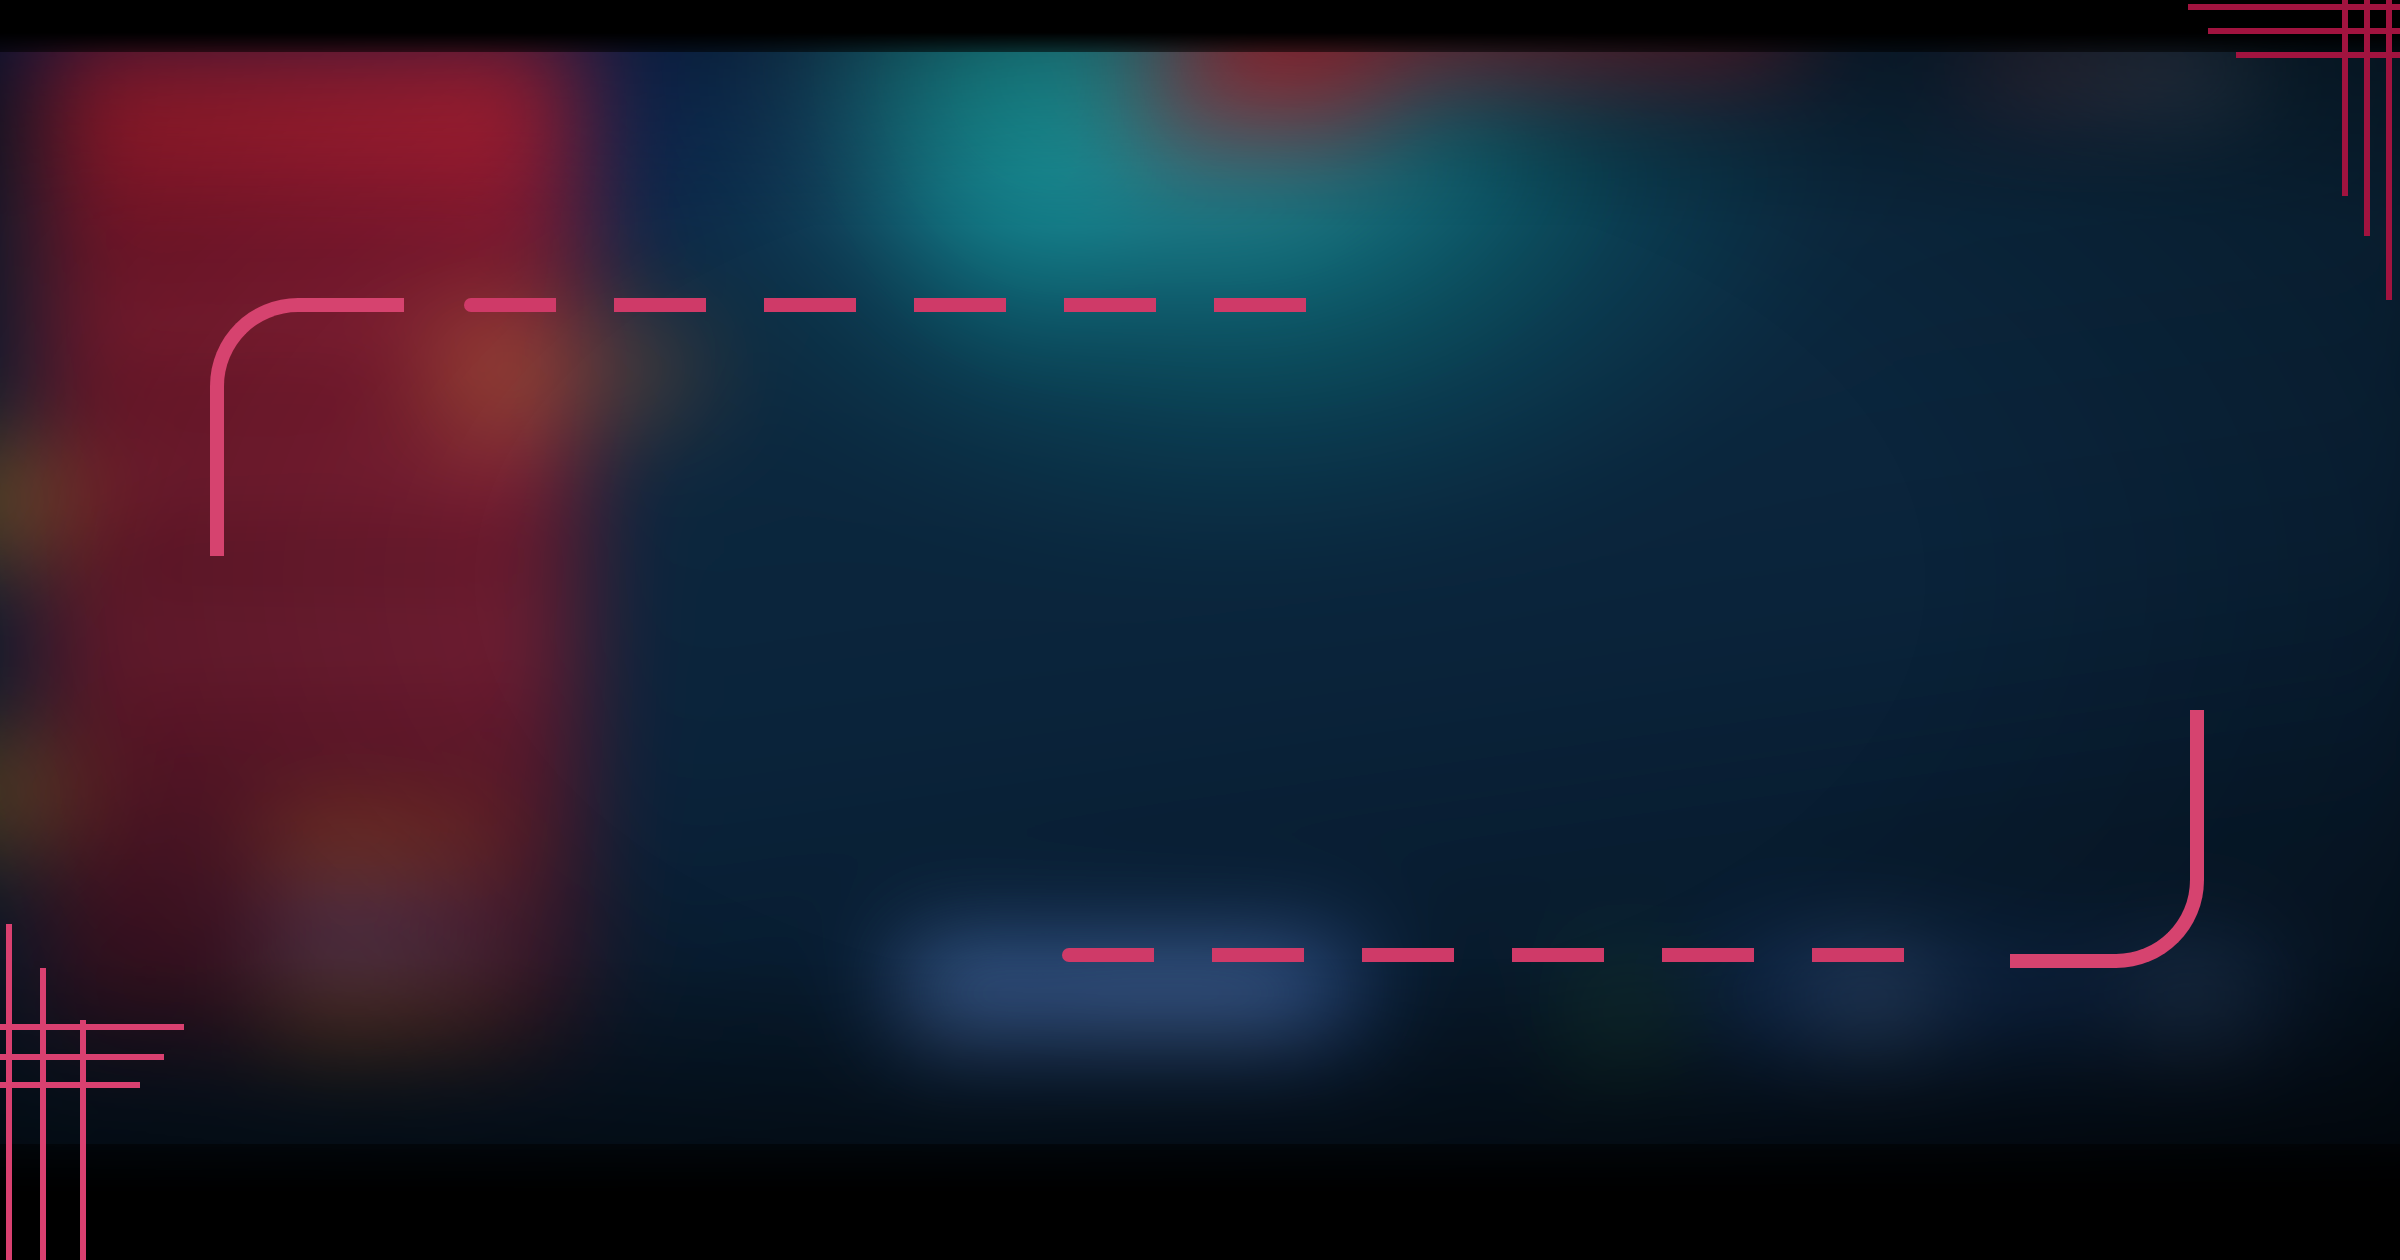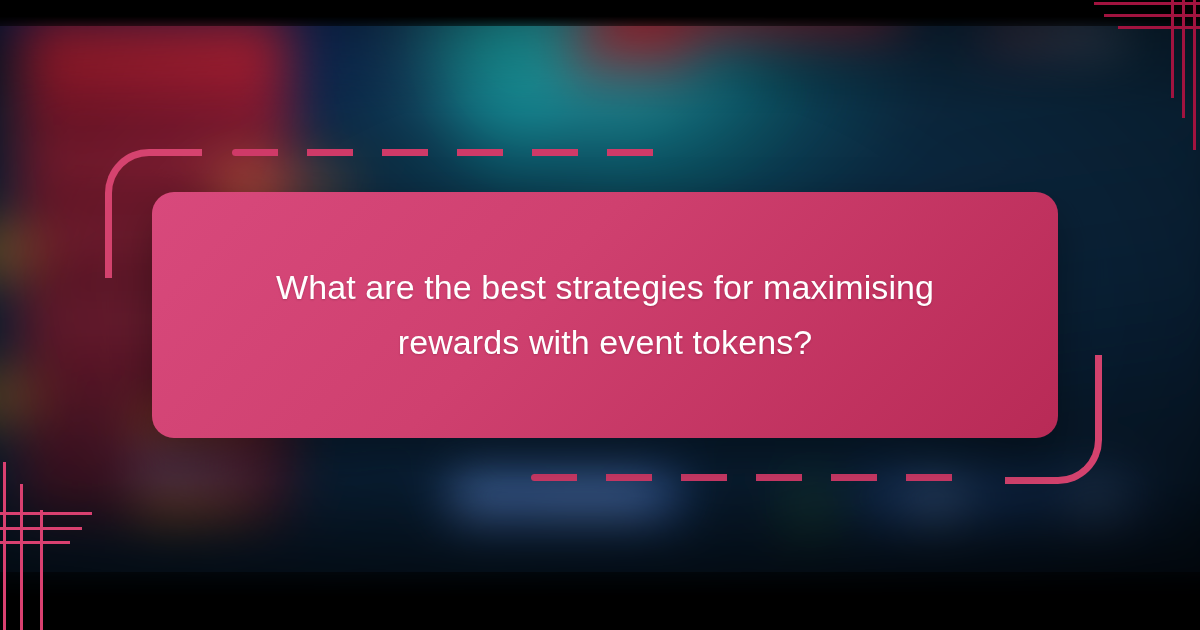--- a/index.html
+++ b/index.html
@@ -334,17 +334,14 @@
   <div class="bracket-line" style="left:0px;  top:541px; width:70px;  height:3px;"></div>
   <div class="bracket-line" style="left:3px;  top:462px; width:3px;   height:168px;"></div>
   <div class="bracket-line" style="left:20px; top:484px; width:3px;   height:146px;"></div>
   <div class="bracket-line" style="left:40px; top:510px; width:3px;   height:120px;"></div>
 
   <div class="corner-hook corner-hook-tl"></div>
   <div class="dash-rail dash-rail-top"></div>
   <div class="dash-rail dash-rail-bottom"></div>
   <div class="corner-hook corner-hook-br"></div>
 
-  <div class="question-card">
-    <p class="question-text">What are the best strategies for maximising rewards with event tokens?</p>
-  </div>
 
 </div>
 
 </body></html>

